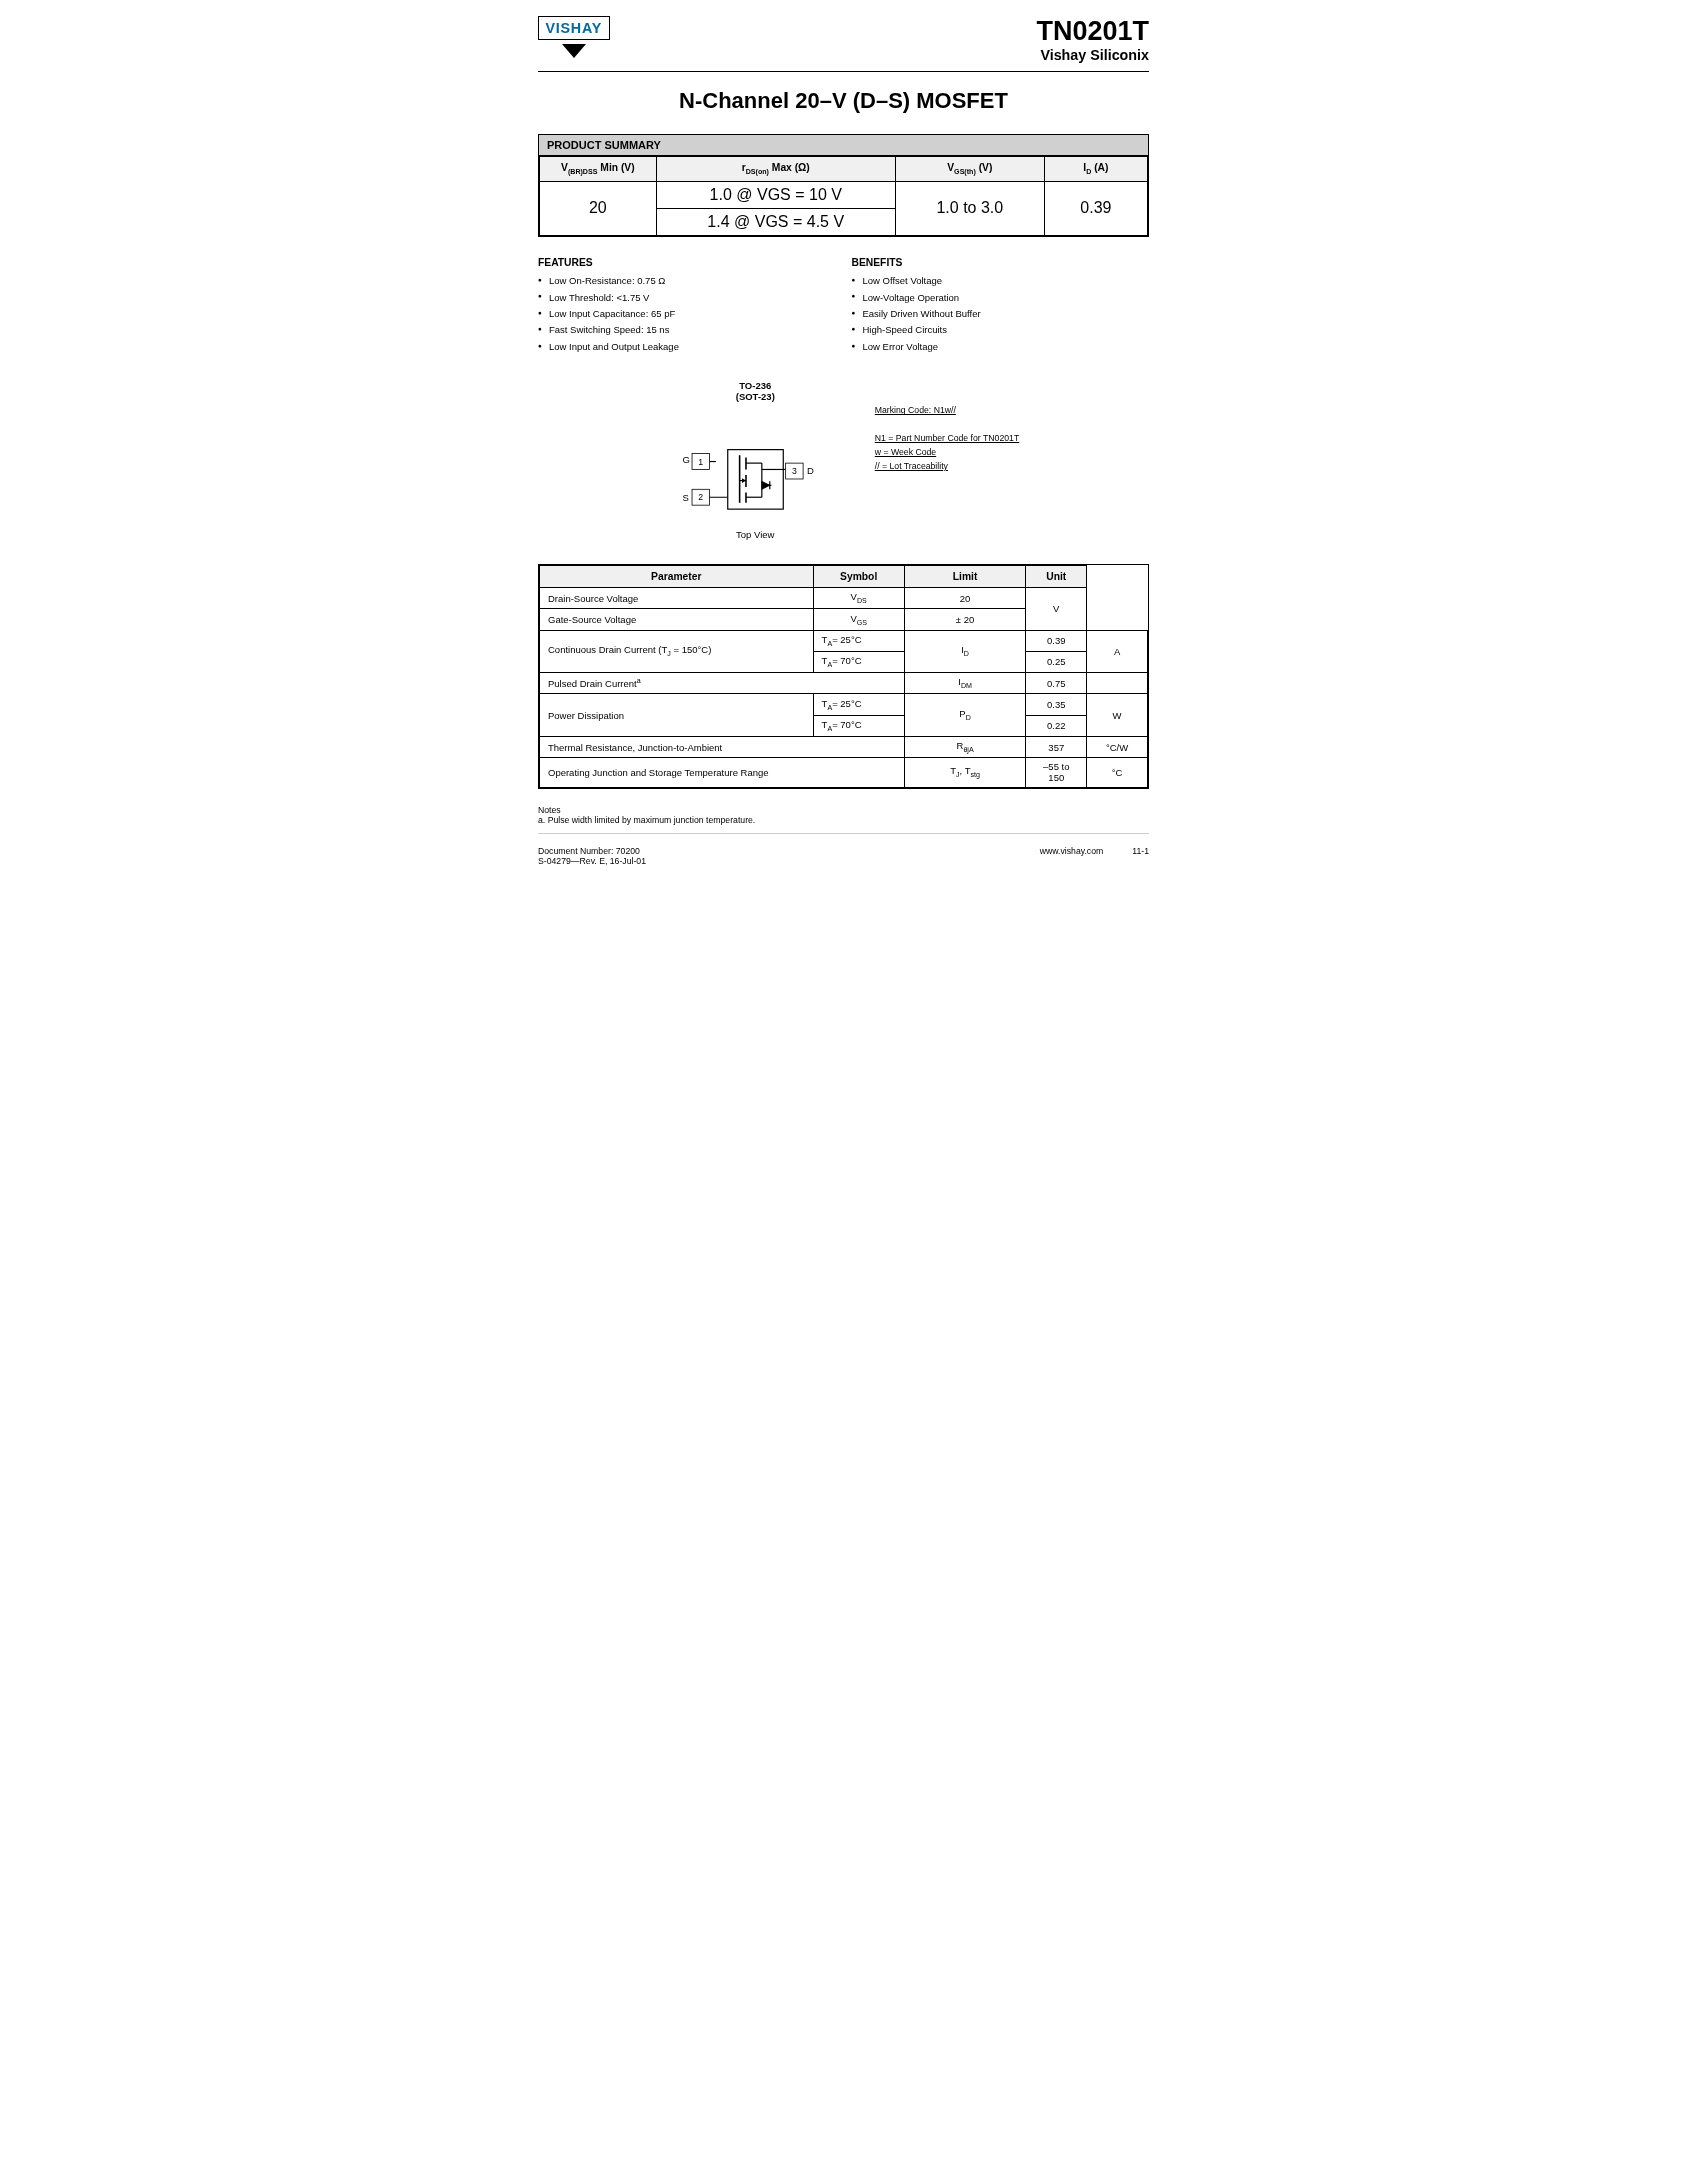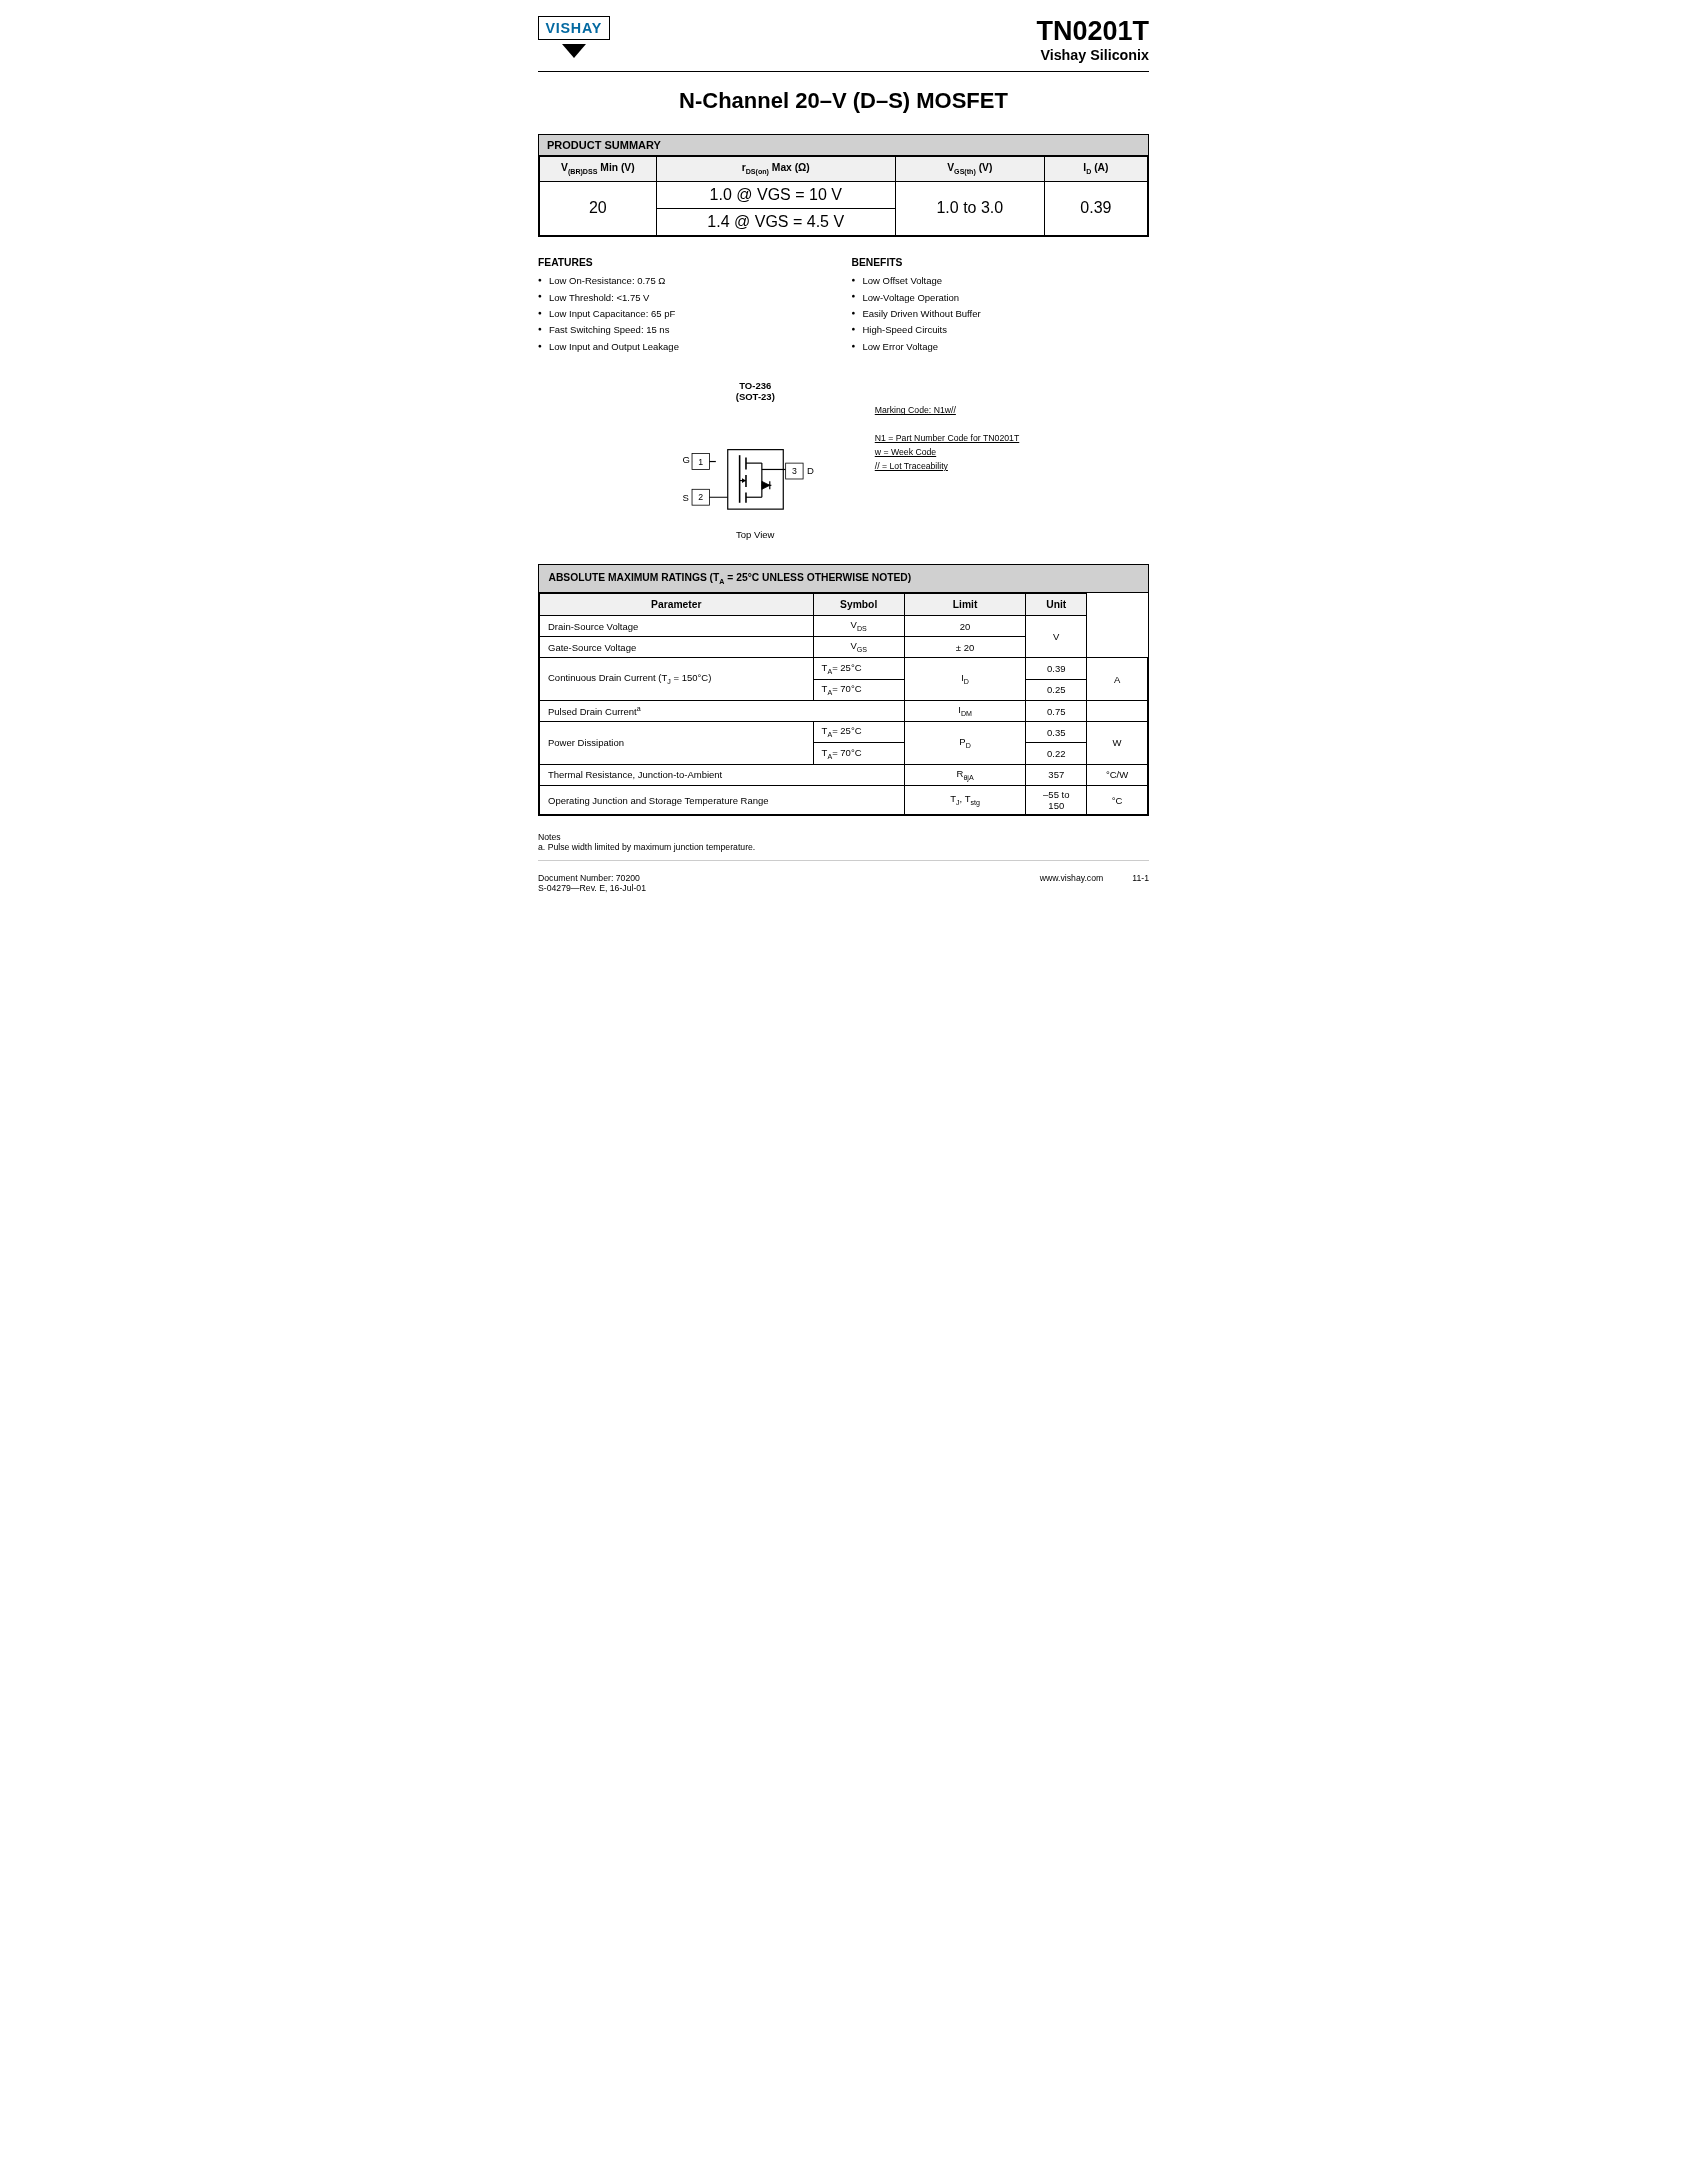--- a/index.html
+++ b/index.html
@@ -360,23 +360,20 @@
   <div class="marking-info">
     <div>Marking Code:  N1w//</div>
     <br>
     <div>N1 = Part Number Code for TN0201T</div>
     <div>w = Week Code</div>
     <div>// = Lot Traceability</div>
   </div>
 </div>
 
 <div class="ratings-section">
-  <div class="ratings-header">
-    ABSOLUTE MAXIMUM RATINGS (T<sub>A</sub> = 25°C UNLESS OTHERWISE NOTED)
-  </div>
   <table class="ratings-table">
     <thead>
       <tr>
         <th class="param-col">Parameter</th>
         <th class="symbol-col">Symbol</th>
         <th class="limit-col">Limit</th>
         <th class="unit-col">Unit</th>
       </tr>
     </thead>
     <tbody>

